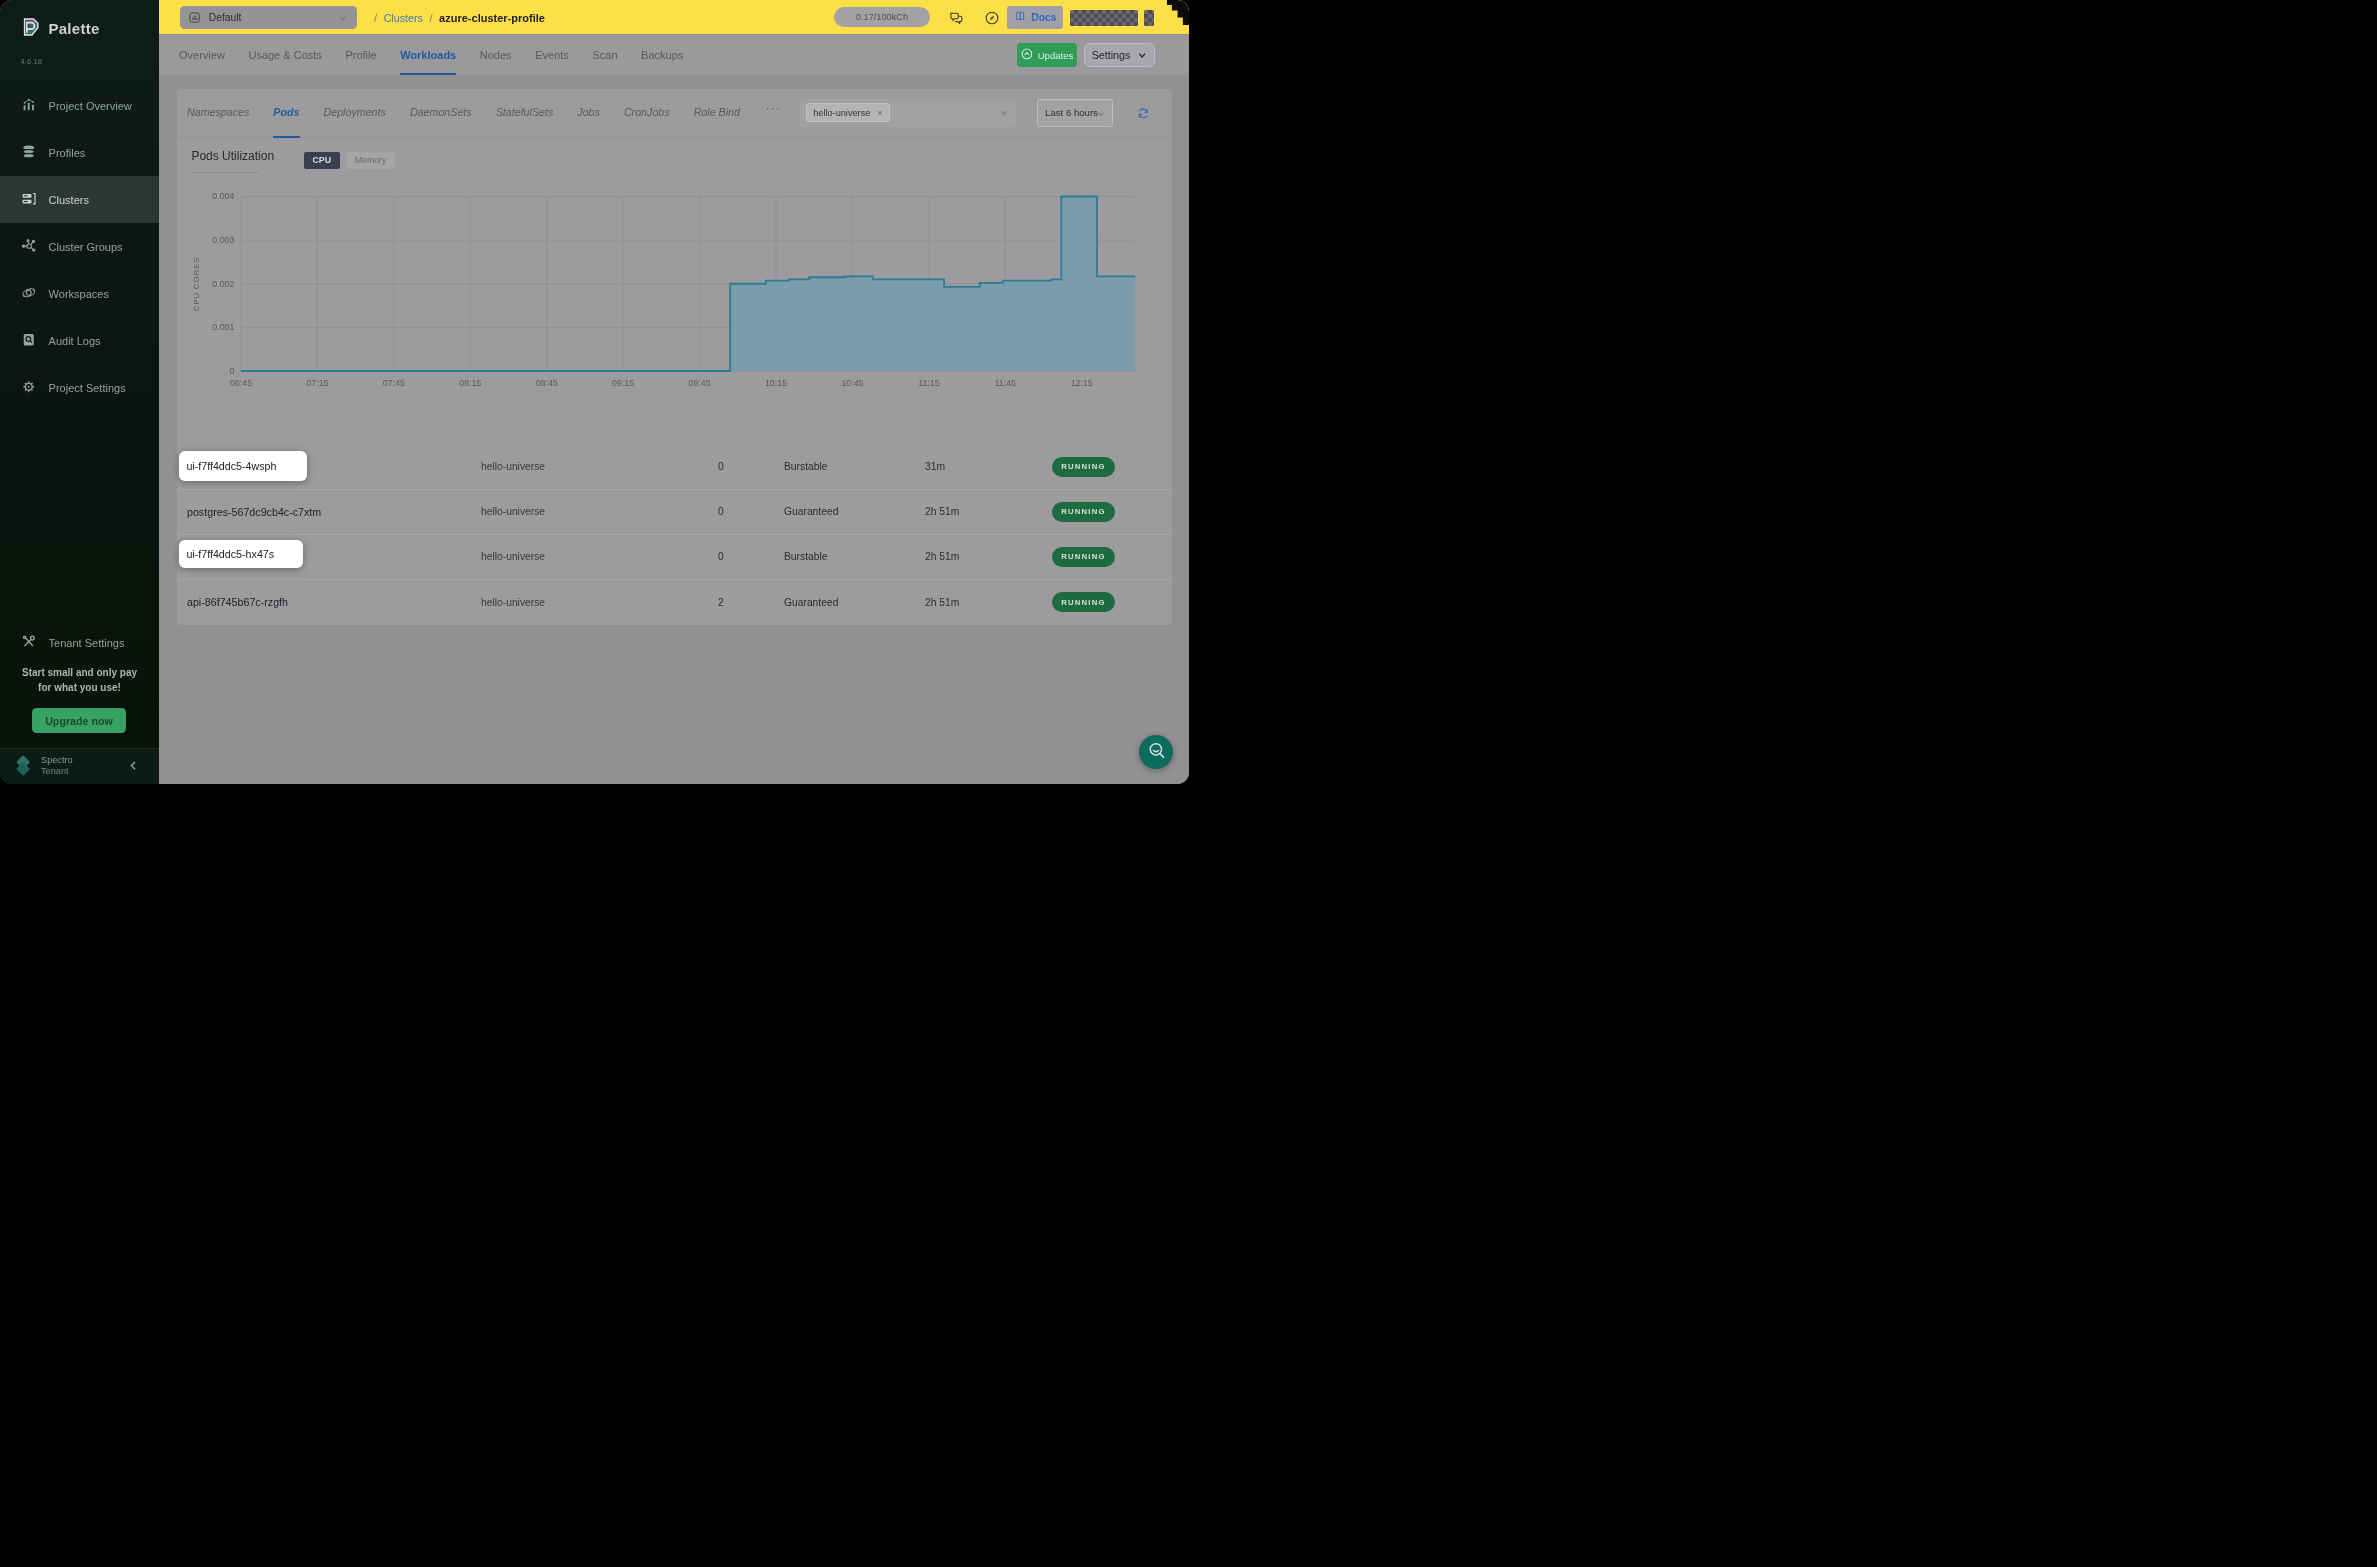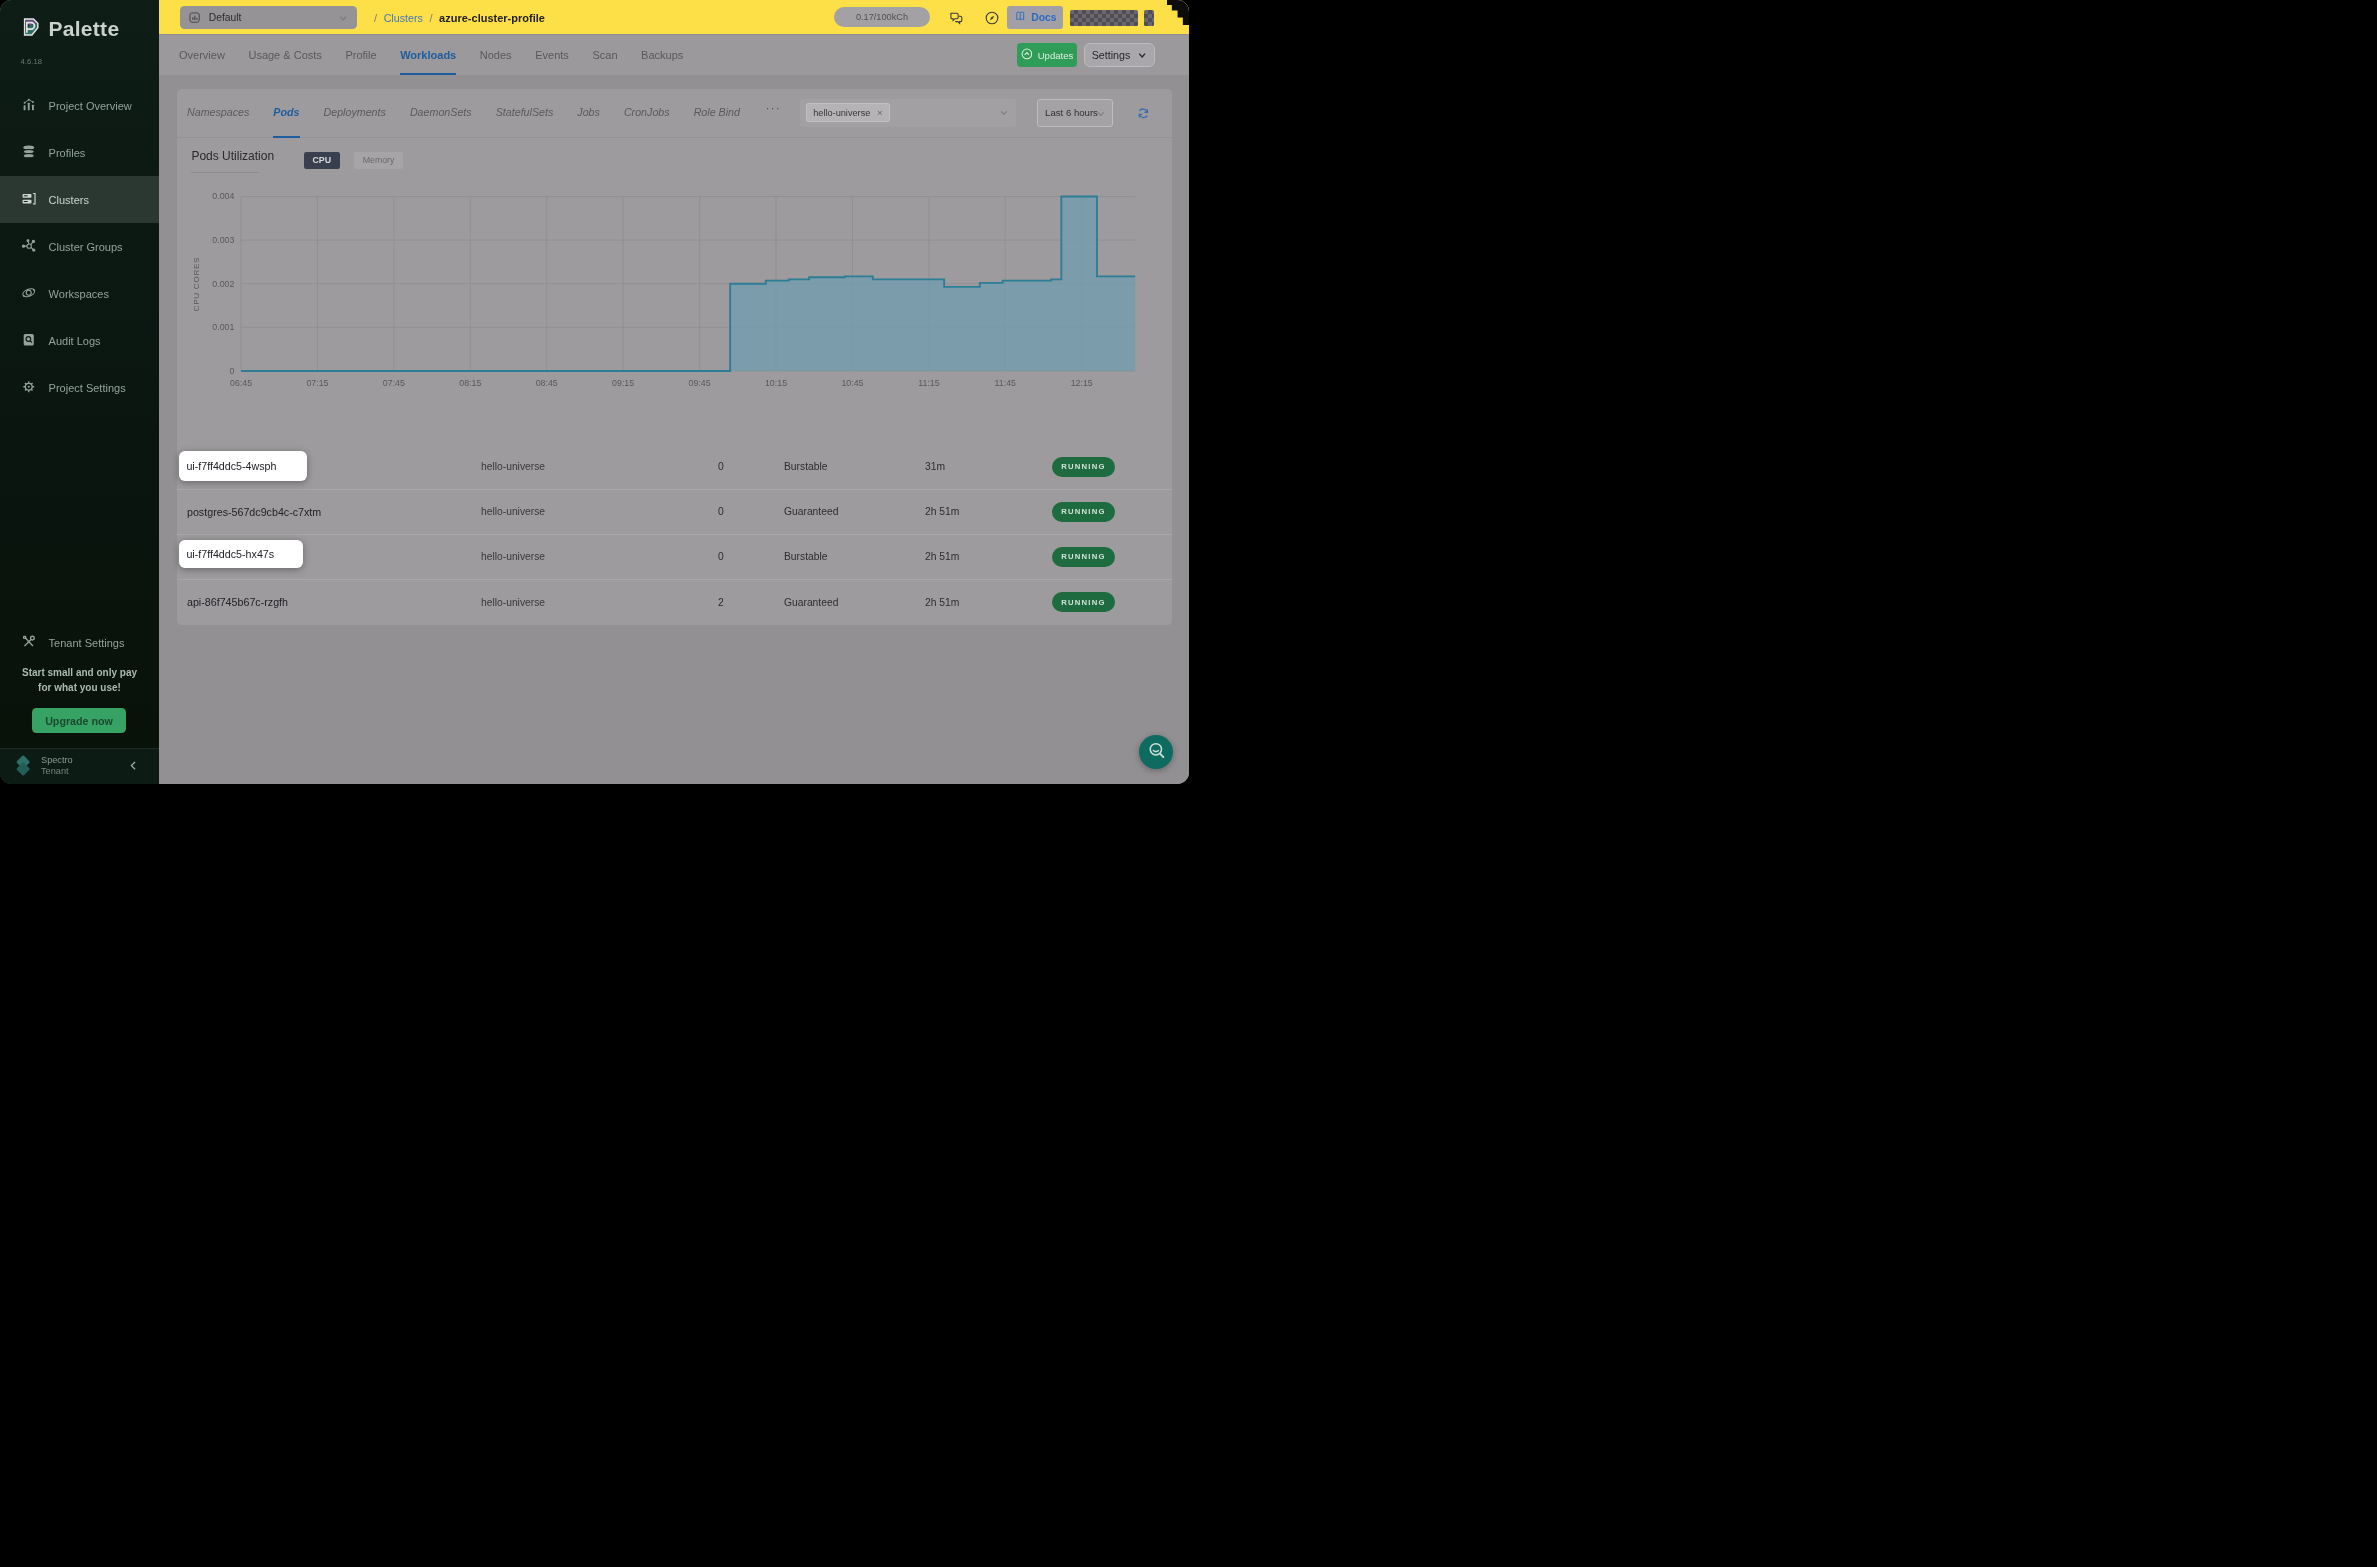--- a/index.html
+++ b/index.html
@@ -2,21 +2,21 @@
 <html style="font-size:11.8px"><head>
 <meta charset="utf-8">
 <style>
   html,body{margin:0;padding:0;background:#000;font-family:"Liberation Sans",sans-serif;}
   *{box-sizing:border-box;}
   .screen{position:relative;width:1189px;height:784px;background:#929092;border-radius:11.8px;overflow:hidden;}
 
   
   .sidebar{position:absolute;left:0;top:0;width:159px;height:100%;background:linear-gradient(180deg,#0e1d16 0%,#0a1510 55%,#091209 100%);z-index:30;}
   .logo-row{position:absolute;left:18.4px;top:16px;display:flex;align-items:center;gap:8px;}
-  .logo-text{font-size:21px;font-weight:700;color:#c9d2cc;letter-spacing:0.3px;}
+  .logo-text{font-size:15px;font-weight:700;color:#c9d2cc;letter-spacing:0.3px;}
   .version{position:absolute;left:20.6px;top:57px;font-size:7.7px;color:#69796f;}
   .nav{position:absolute;left:0;top:82px;width:100%;}
   .nav-item{height:47px;display:flex;align-items:center;padding-left:20.6px;gap:12.5px;color:#93a39a;font-size:11px;cursor:pointer;}
   .nav-item.active{background:#2a3831;color:#ccd5cf;}
   .nav-item svg{flex:0 0 auto;}
   .tenant-wrap{position:absolute;left:0;top:619px;width:100%;}
   .promo{position:absolute;left:0;top:665px;width:100%;text-align:center;color:#a9bab1;font-size:10px;font-weight:600;line-height:1.5;}
   .upgrade-btn{position:absolute;left:32px;top:708px;width:94px;height:25px;background:#36a263;border-radius:4.4px;color:#1b4a30;font-weight:700;font-size:10.7px;display:flex;align-items:center;justify-content:center;cursor:pointer;}
   .sidebar-footer{position:absolute;left:0;top:748px;width:159px;height:36px;background:#0d1b15;border-top:0.7px solid rgba(255,255,255,.07);}
   .sp-logo{position:absolute;left:14.7px;top:5.9px;width:20.6px;height:23.6px;}
@@ -60,21 +60,21 @@
   .dots{position:absolute;left:589px;top:13.2px;color:#4a484c;font-size:11px;letter-spacing:1.5px;cursor:pointer;}
   .filter{position:absolute;left:623px;top:10.3px;width:216px;height:28px;background:#a3a0a3;border-radius:2.9px;cursor:pointer;}
   .filter .tag{position:absolute;left:5.9px;top:4.4px;height:19px;background:#b6b3b6;border:0.7px solid #c2bfc2;border-radius:2.2px;display:flex;align-items:center;padding:0 6.6px;font-size:9.2px;color:#38363a;gap:6.6px;}
   .tag .x{color:#67656b;font-size:9.6px;cursor:pointer;}
   .chev{position:absolute;color:#7b797d;display:flex;}
   .timesel{position:absolute;left:860px;top:10.3px;width:76px;height:28px;background:#a4a2a4;border:0.7px solid #bfbdbf;border-radius:2.9px;display:flex;align-items:center;padding-left:7.4px;font-size:9.6px;color:#323034;cursor:pointer;}
   .refresh{position:absolute;left:959px;top:17px;cursor:pointer;display:flex;}
 
   .sec-title{position:absolute;left:14.7px;top:60px;font-size:12px;color:#2b292d;font-weight:500;}
   .sec-underline{position:absolute;left:14.7px;top:83px;width:68px;height:1.5px;background:#8e8c8e;}
-  .unit-btns{position:absolute;left:127px;top:63px;display:flex;gap:14px;}
+  .unit-btns{position:absolute;left:127px;top:63px;display:flex;gap:6px;}
   .unit{height:17.7px;border-radius:2.2px;font-size:8.8px;display:flex;align-items:center;justify-content:center;padding:0 8.8px;cursor:pointer;background:#a7a4a7;color:#6a686c;}
   .unit.active{background:#38404f;color:#dadadc;font-weight:600;}
 
   #chart-host svg{position:absolute;left:0;top:0;pointer-events:none;}
 
   .thead{position:absolute;left:0;top:322px;width:100%;height:34px;display:flex;padding-left:10.3px;align-items:center;border-top:0.7px solid #969496;}
   .th{font-size:9.6px;color:#535157;position:relative;flex:0 0 auto;}
   .th:not(:first-child)::before{content:"";position:absolute;left:-9.6px;top:0.7px;height:11px;width:0.7px;background:#8b898b;}
   .tbody{position:absolute;left:0;top:356px;width:100%;}
   .trow{display:flex;align-items:center;height:45px;padding-left:10.3px;font-size:10.3px;cursor:pointer;}

